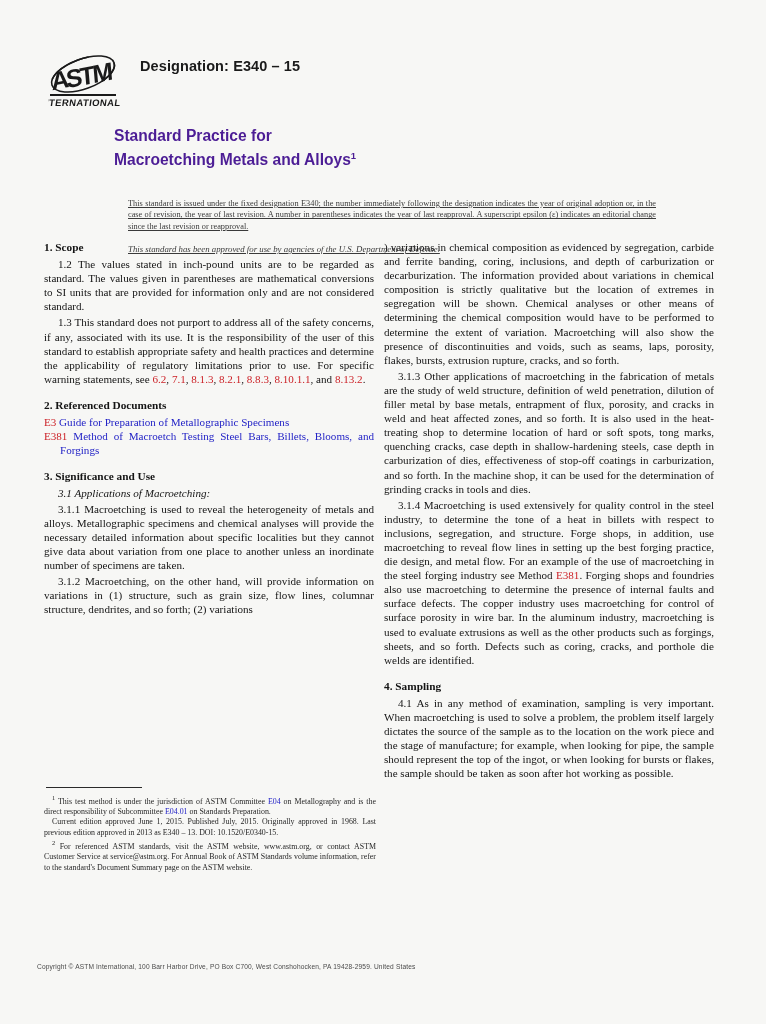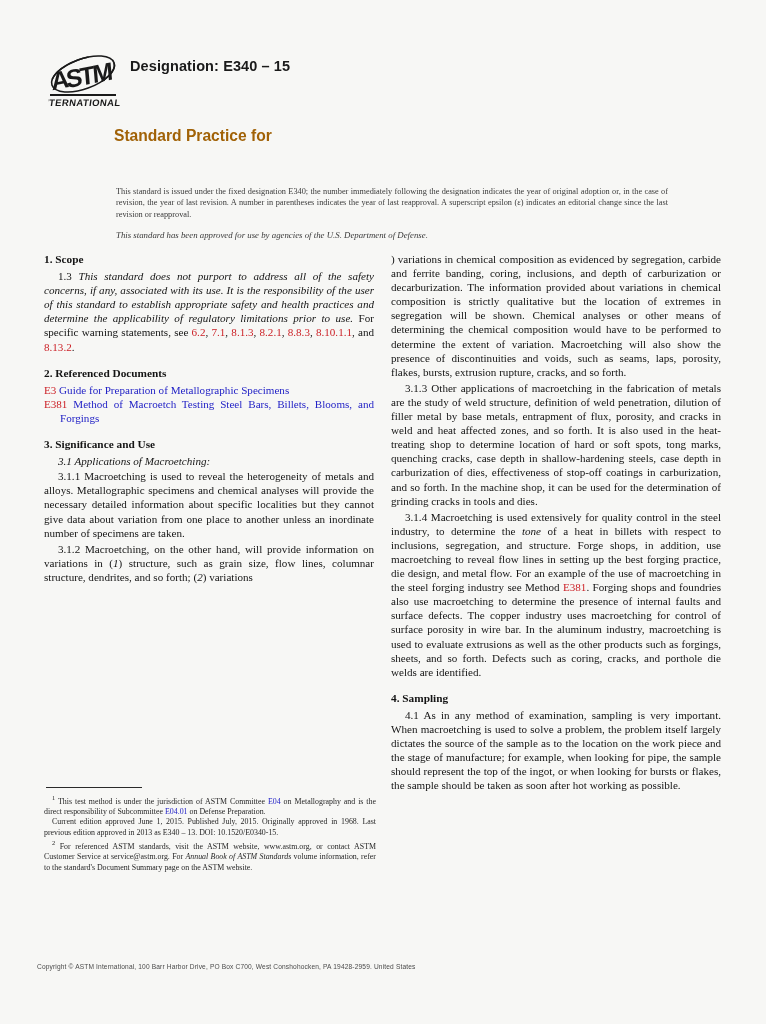--- a/index.html
+++ b/index.html
@@ -31,82 +31,82 @@
     height: 66px;
     position: relative;
     flex: none;
   }
   .logo-wrap svg { display: block; }
   .designation {
     font-family: "Liberation Sans", sans-serif;
     font-weight: bold;
     font-size: 14.5px;
     color: #1a1a1a;
-    margin-left: 10px;
+    margin-left: 20px;
     margin-top: 14px;
     letter-spacing: 0.1px;
     white-space: nowrap;
   }
   
   .title-block {
     position: absolute;
     left: 114px;
     top: 126px;
     font-family: "Liberation Sans", sans-serif;
     font-weight: bold;
     font-size: 15.6px;
     line-height: 20px;
-    color: #a16207;
+    color: #4c1d95;
   }
   .title-block sup { font-size: 9.5px; vertical-align: super; }
   
   .preamble {
     position: absolute;
     left: 116px;
     top: 186px;
     width: 552px;
     font-size: 8.3px;
     line-height: 11.4px;
     color: #3a3a3a;
     text-align: justify;
   }
-  .preamble p { margin: 0; }
+  .preamble p { margin: 12px; text-decoration: underline; }
   .preamble .dod {
     margin-top: 10px;
     font-style: italic;
     font-size: 8.8px;
     color: #3a3a3a;
   }
   
   .columns {
     position: absolute;
     left: 44px;
-    top: 252px;
+    top: 240px;
     width: 682px;
     display: flex;
-    gap: 17px;
+    gap: 10px;
   }
   .col {
     width: 330px;
     font-size: 11.1px;
     line-height: 14.1px;
     color: #141414;
     text-align: justify;
   }
   .col p { margin: 0; }
   .sec-head {
     font-weight: bold;
     font-size: 11.3px;
     margin-top: 12px !important;
     margin-bottom: 3px !important;
   }
   .sec-head.first { margin-top: 0 !important; }
   .para { text-indent: 14px; margin-bottom: 2px !important; }
   .para.tight { margin-bottom: 0 !important; }
-  .ital { font-style: italic; }
+  .ital { }
   .subhead { text-indent: 14px; font-style: italic; margin-bottom: 1px !important; }
   .subhead sup { font-style: normal; font-size: 7.5px; vertical-align: super; }
   .ref-line { text-indent: 0; padding-left: 0; margin-bottom: 0 !important; }
   .ref-hang { padding-left: 16px; text-indent: -16px; }
   a.lnk-red, span.lnk-red { color: #cc2127; text-decoration: none; }
   a.lnk-blue, span.lnk-blue { color: #2323c6; text-decoration: none; font-family: Liberation Serif, serif; }
   
   .footnote-rule {
     position: absolute;
     left: 46px;
@@ -158,34 +158,36 @@
         <ellipse cx="35" cy="30" rx="33" ry="15" fill="none" stroke="#1a1a1a" stroke-width="1.6" transform="rotate(-20 35 30)" stroke-dasharray="44 60" stroke-dashoffset="20"></ellipse>
         <rect x="2" y="50" width="66" height="2" fill="#1a1a1a"></rect>
         <text x="35" y="62" text-anchor="middle" fill="#1a1a1a" font-family="Liberation Sans, sans-serif" font-weight="bold" font-size="9.5" letter-spacing="0.4" transform="skewX(-8) translate(5,0)">INTERNATIONAL</text>
       </svg>
     </div>
     <div class="designation">Designation: E340 – 15</div>
   </div>
 
   <div class="title-block">
     <div>Standard Practice for</div>
+    <div><span>Macroetching Metals and Alloys</span><sup>1</sup></div>
   </div>
 
   <div class="preamble">
     <p>This standard is issued under the fixed designation E340; the number immediately following the designation indicates the year of original adoption or, in the case of revision, the year of last revision. A number in parentheses indicates the year of last reapproval. A superscript epsilon (ε) indicates an editorial change since the last revision or reapproval.</p>
     <p class="dod">This standard has been approved for use by agencies of the U.S. Department of Defense.</p>
   </div>
 
   <div class="columns">
 
     <div class="col">
 
       <p class="sec-head first">1.  Scope</p>
 
 
+      <p class="para">1.2  The values stated in inch-pound units are to be regarded as standard. The values given in parentheses are mathematical conversions to SI units that are provided for information only and are not considered standard.</p>
 
       <p class="para"><span>1.3</span> <span class="ital">This standard does not purport to address all of the safety concerns, if any, associated with its use. It is the responsibility of the user of this standard to establish appropriate safety and health practices and determine the applicability of regulatory limitations prior to use.</span> <span>For specific warning statements, see</span> <a class="lnk-red" href="#">6.2</a>, <a class="lnk-red" href="#">7.1</a>, <a class="lnk-red" href="#">8.1.3</a>, <a class="lnk-red" href="#">8.2.1</a>, <a class="lnk-red" href="#">8.8.3</a>, <a class="lnk-red" href="#">8.10.1.1</a>, <span>and</span> <a class="lnk-red" href="#">8.13.2</a>.</p>
 
       <p class="sec-head">2.  Referenced Documents</p>
 
 
       <p class="ref-line ref-hang"><a class="lnk-red" href="#">E3</a> <a class="lnk-blue" href="#">Guide for Preparation of Metallographic Specimens</a></p>
 
       <p class="ref-line ref-hang"><a class="lnk-red" href="#">E381</a> <a class="lnk-blue" href="#">Method of Macroetch Testing Steel Bars, Billets, Blooms, and Forgings</a></p>
 
@@ -207,20 +209,20 @@
       <p class="para"><span>3.1.4  Macroetching is used extensively for quality control in the steel industry, to determine the</span> <span class="ital">tone</span> <span>of a heat in billets with respect to inclusions, segregation, and structure. Forge shops, in addition, use macroetching to reveal flow lines in setting up the best forging practice, die design, and metal flow. For an example of the use of macroetching in the steel forging industry see Method</span> <a class="lnk-red" href="#">E381</a><span>. Forging shops and foundries also use macroetching to determine the presence of internal faults and surface defects. The copper industry uses macroetching for control of surface porosity in wire bar. In the aluminum industry, macroetching is used to evaluate extrusions as well as the other products such as forgings, sheets, and so forth. Defects such as coring, cracks, and porthole die welds are identified.</span></p>
 
       <p class="sec-head">4.  Sampling</p>
 
       <p class="para">4.1  As in any method of examination, sampling is very important. When macroetching is used to solve a problem, the problem itself largely dictates the source of the sample as to the location on the work piece and the stage of manufacture; for example, when looking for pipe, the sample should represent the top of the ingot, or when looking for bursts or flakes, the sample should be taken as soon after hot working as possible.</p>
     </div>
   </div>
 
   <div class="footnote-rule"></div>
   <div class="footnotes">
-    <p><sup>1</sup> <span>This test method is under the jurisdiction of ASTM Committee</span> <a class="lnk-blue" href="#">E04</a> <span>on Metallography and is the direct responsibility of Subcommittee</span> <a class="lnk-blue" href="#">E04.01</a> <span>on Defense Preparation.</span></p>
+    <p><sup>1</sup> <span>This test method is under the jurisdiction of ASTM Committee</span> <a class="lnk-blue" href="#">E04</a> <span>on Metallography and is the direct responsibility of Subcommittee</span> <a class="lnk-blue" href="#">E04.01</a> <span>on Standards Preparation.</span></p>
     <p class="cont">Current edition approved June 1, 2015. Published July, 2015. Originally approved in 1968. Last previous edition approved in 2013 as E340 – 13. DOI: 10.1520/E0340-15.</p>
     <p><sup>2</sup> <span>For referenced ASTM standards, visit the ASTM website, www.astm.org, or contact ASTM Customer Service at service@astm.org. For</span> <span class="ital">Annual Book of ASTM Standards</span> <span>volume information, refer to the standard's Document Summary page on the ASTM website.</span></p>
   </div>
 
   <div class="copyright">Copyright © ASTM International, 100 Barr Harbor Drive, PO Box C700, West Conshohocken, PA 19428-2959. United States</div>
 
 </div>
 
 </body></html>

